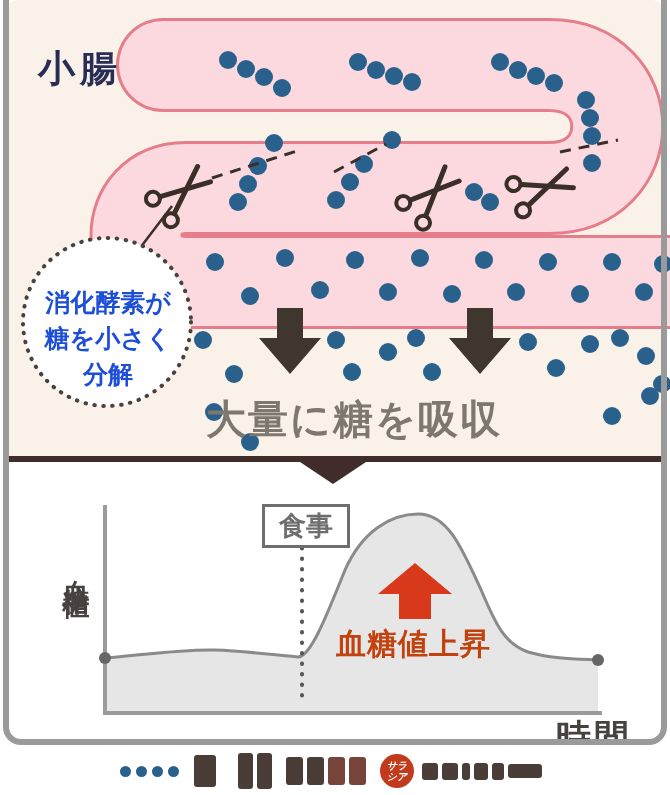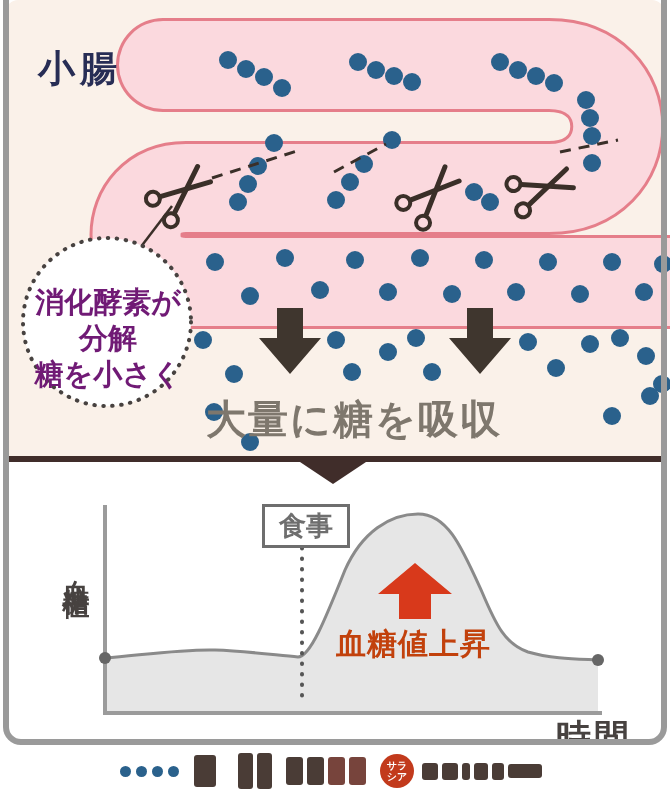--- a/index.html
+++ b/index.html
@@ -11,30 +11,30 @@
   .bg-white{left:6px;right:6px;top:456px;height:289px;background:#ffffff;border-radius:0 0 12px 12px;}
   .divider-bar{left:6px;right:6px;top:456px;height:6px;background:#402D2A;z-index:4;}
   .divider-tri{left:300px;top:462px;width:0;height:0;z-index:4;
     border-left:33px solid transparent;border-right:33px solid transparent;border-top:22px solid #402D2A;}
   .card-border{left:3px;right:3px;top:-24px;height:769px;box-sizing:border-box;
     border:6px solid #9A9A9A;border-radius:18px;z-index:6;pointer-events:none;}
   svg.overlay{left:0;top:0;z-index:2;}
   
   .txt{z-index:5;font-weight:bold;white-space:nowrap;}
   .lbl-intestine{left:38px;top:44px;font-size:37px;letter-spacing:5px;color:#272D55;}
-  .callout-text{left:22px;top:284px;width:172px;text-align:center;font-size:29px;line-height:36px;color:#701a75;}
+  .callout-text{left:22px;top:284px;width:172px;text-align:center;font-size:25px;line-height:36px;color:#1d4ed8;}
   .absorb-text{left:206px;top:392px;font-size:40px;letter-spacing:2px;color:#7E776D;}
   .meal-box{left:262px;top:504px;width:82px;height:38px;box-sizing:content-box;background:#ffffff;
     border:3px solid #6E6E6E;color:#6E6E6E;font-size:27px;display:flex;align-items:center;justify-content:center;}
   .ylabel{left:58px;top:558px;writing-mode:vertical-rl;text-orientation:upright;font-size:27px;letter-spacing:6px;color:#474240;}
   .xlabel{left:556px;top:714px;font-size:35px;letter-spacing:3px;color:#474240;}
   .rise-text{left:336px;top:624px;font-size:30px;letter-spacing:1px;color:#c2410c;}
   
   .footer{left:0;right:0;top:745px;height:50px;background:#ffffff;z-index:7;}
-  .logo-row{position:absolute;left:120px;top:6px;height:40px;display:flex;align-items:center;}
+  .logo-row{position:absolute;left:120px;top:6px;height:40px;display:flex;align-items:center;font-style:italic;}
   .mol{display:flex;align-items:center;margin-right:10px;}
   .mol i{display:block;width:11px;height:11px;border-radius:50%;background:#2A618C;margin-right:5px;}
   .blk{background:#4A3C36;border-radius:3px;margin-right:4px;}
   .blk.red{background:#77443C;}
   .badge{width:34px;height:34px;border-radius:50%;background:#C23A1C;color:#fff;font-weight:bold;
     font-size:10px;line-height:11px;display:flex;align-items:center;justify-content:center;text-align:center;
     margin:0 8px 0 10px;}
 </style>
 </head>
 <body>
@@ -165,22 +165,22 @@
     </g>
   </svg>
 
   <div class="abs divider-bar"></div>
   <div class="abs divider-tri"></div>
 
   <div class="abs txt lbl-intestine">小腸</div>
 
   <div class="abs txt callout-text">
     <div>消化酵素が</div>
+    <div>糖を小さく</div>
     <div>分解</div>
-    <div>糖を小さく</div>
   </div>
 
   <div class="abs txt meal-box">
     <span>食事</span>
   </div>
 
   <div class="abs txt absorb-text">大量に糖を吸収</div>
   <div class="abs txt ylabel">血糖値</div>
   <div class="abs txt xlabel">時間</div>
   <div class="abs txt rise-text">血糖値上昇</div>

